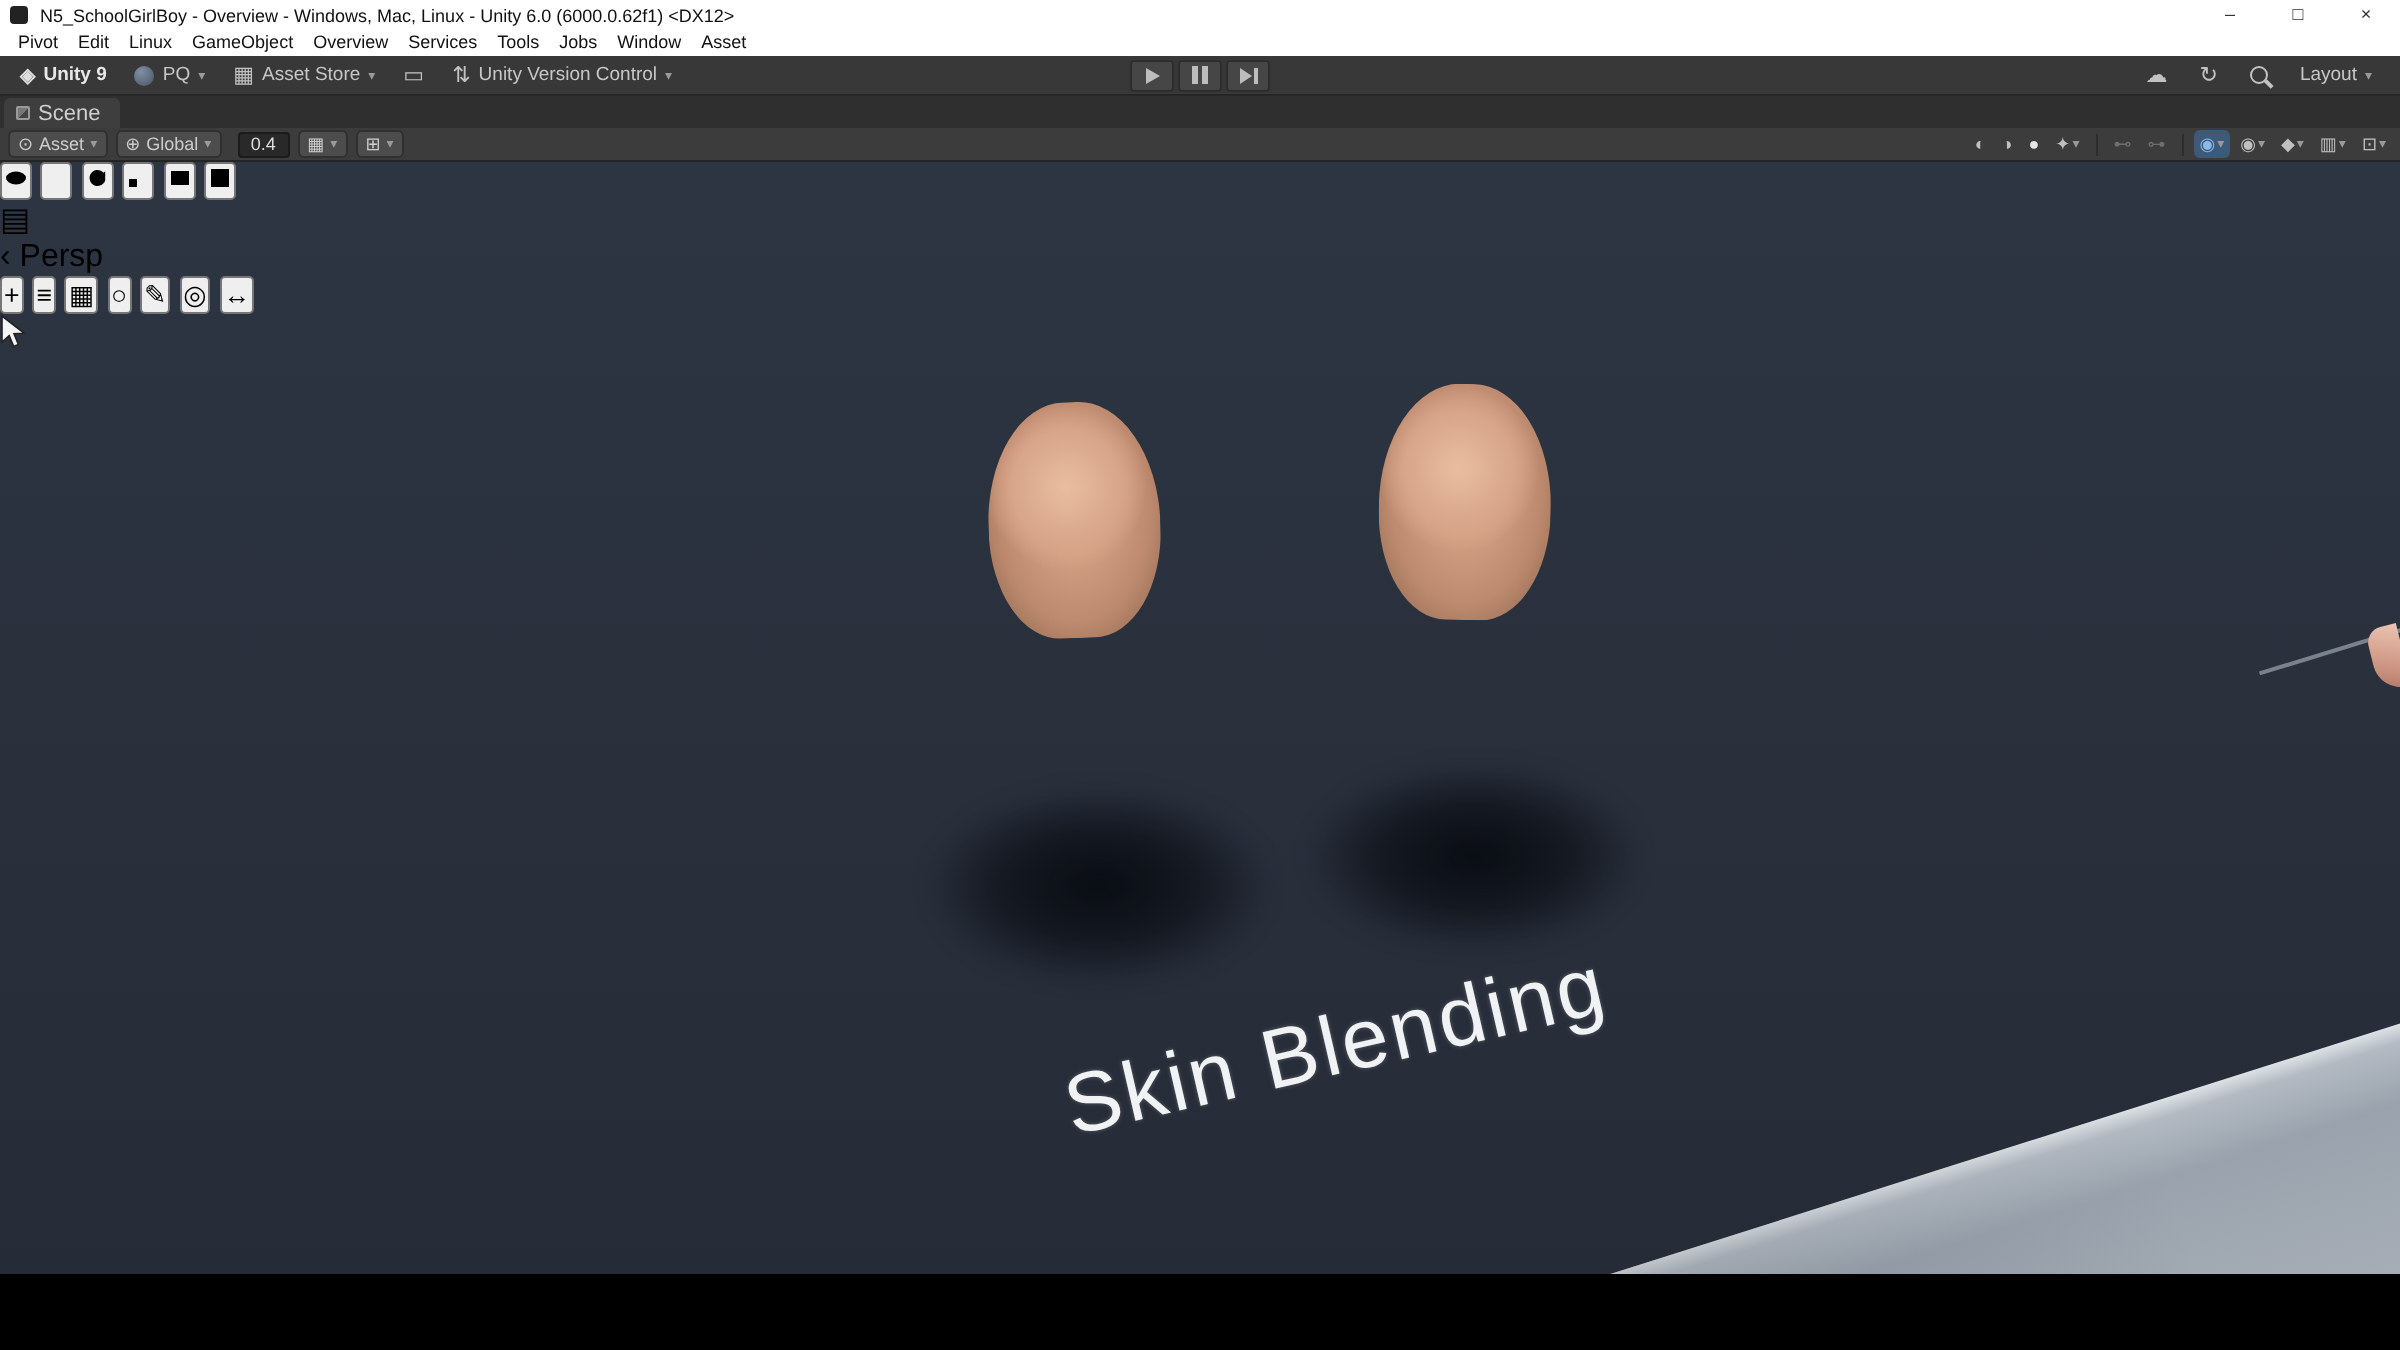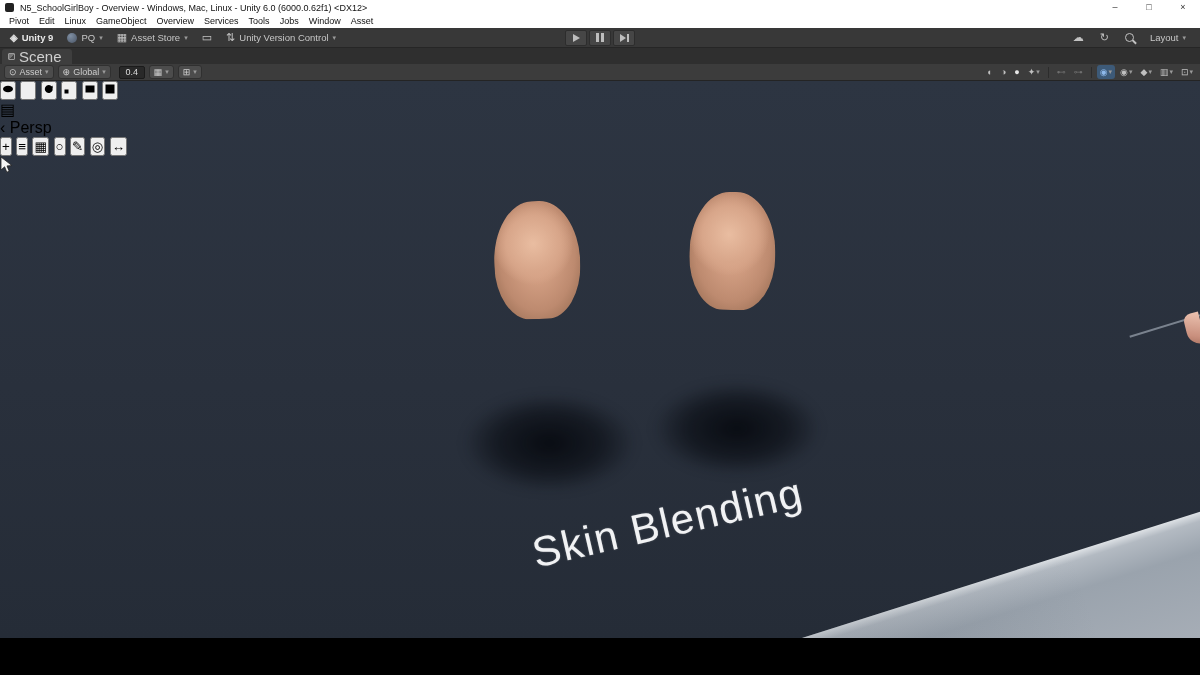--- a/index.html
+++ b/index.html
@@ -32,21 +32,21 @@
   .step-shape { display:flex; align-items:center; }
   .step-tri { width:0; height:0; border-left:6px solid #bdbdbd; border-top:4px solid transparent; border-bottom:4px solid transparent; }
   .step-bar { width:2px; height:8px; background:#bdbdbd; margin-left:1px; }
   .tb-right { margin-left:auto; display:flex; align-items:center; gap:4px; padding-right:8px; }
   .glyph { font-size:11px; color:#c2c2c2; }
   .search-glass { position:relative; width:9px; height:9px; border:1.5px solid #c2c2c2; border-radius:50%; display:inline-block; }
   .search-glass::after { content:""; position:absolute; width:5px; height:1.5px; background:#c2c2c2; transform:rotate(45deg); right:-4px; bottom:-1px; }
 
   
   .tabstrip { height:16px; background:#2f2f2f; display:flex; align-items:flex-end; padding-left:2px; flex:0 0 auto; }
-  .tab { height:15px; background:#3e3e3e; border-radius:3px 3px 0 0; display:flex; align-items:center; gap:4px; padding:0 10px 0 6px; font-size:15px; color:#cfcfcf; cursor:default; }
+  .tab { height:15px; background:#3e3e3e; border-radius:3px 3px 0 0; display:flex; align-items:center; gap:4px; padding:0 10px 0 6px; font-size:11px; color:#cfcfcf; cursor:default; }
   .tab-icon { width:7px; height:7px; border:1px solid #9a9a9a; border-radius:1px; background:linear-gradient(135deg,#777 0 50%, #444 50% 100%); }
 
   
   .scene-toolbar { height:17px; background:#3c3c3c; border-bottom:1px solid #242424; display:flex; align-items:center; font-size:9px; color:#cdcdcd; padding:0 4px; flex:0 0 auto; }
   .st-btn { display:flex; align-items:center; gap:3px; height:14px; padding:0 4px; background:#4c4c4c; border:1px solid #303030; border-radius:3px; color:#cdcdcd; font-size:9px; cursor:default; margin-right:4px; }
   .st-field { width:26px; height:13px; background:#292929; border:1px solid #1b1b1b; border-radius:2px; color:#ddd; font-size:9px; text-align:center; margin:0 4px; font-family:"Liberation Sans",sans-serif; }
   .st-right { margin-left:auto; display:flex; align-items:center; gap:2px; }
   .ic-btn { display:flex; align-items:center; gap:1px; height:14px; padding:0 3px; background:transparent; border:0; border-radius:3px; color:#c0c0c0; font-size:9px; cursor:default; }
   .ic-btn.dim { color:#6f6f6f; }
   .ic-btn.active { background:#3d5a78; color:#8db8ea; }

